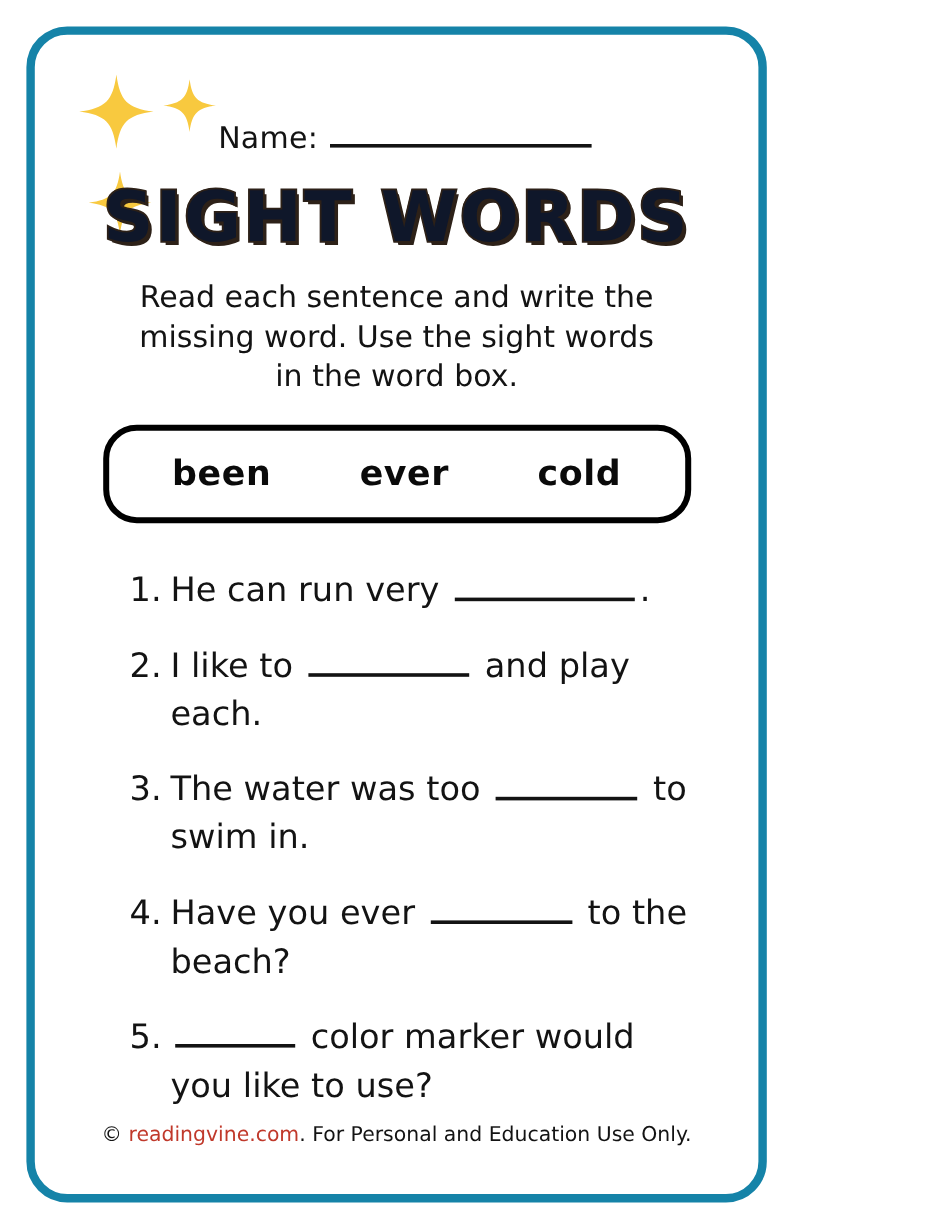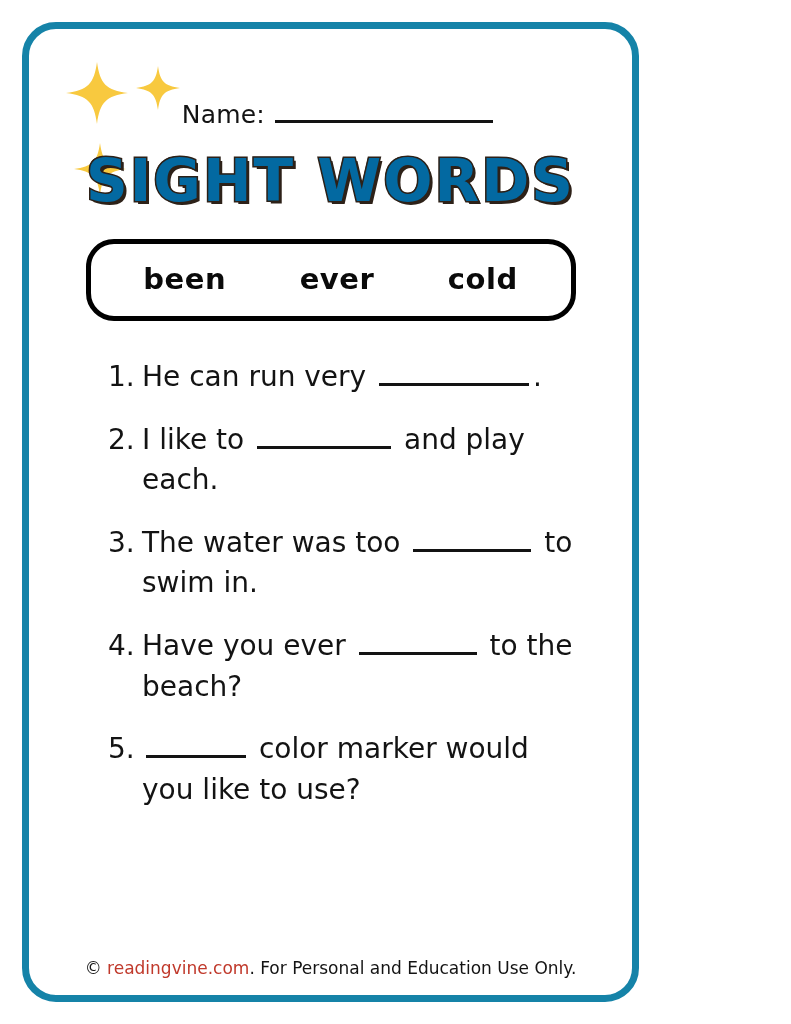--- a/index.html
+++ b/index.html
@@ -66,21 +66,21 @@
   .spark svg { display: block; }
 
   
   .title {
     text-align: center;
     margin-top: 18px;
     font-family: "DejaVu Sans", sans-serif;
     font-weight: bold;
     font-size: 58px;
     letter-spacing: 2px;
-    color: #0369a1;
+    color: #0f172a;
     -webkit-text-stroke: 3px #2d2118;
     text-shadow:
        3px 3px 0 #2d2118,
       -1px -1px 0 #2d2118;
     paint-order: stroke fill;
   }
 
   
   .instructions {
     text-align: center;
@@ -152,21 +152,21 @@
   .b-lg { width: 150px; }
   .b-md { width: 134px; }
   .b-sm { width: 118px; }
   .b-xs { width: 100px; }
 
   
   .footer {
     position: absolute;
     left: 0;
     right: 0;
-    bottom: 24px;
+    bottom: 46px;
     text-align: center;
     font-size: 17px;
     color: #131313;
     font-family: "DejaVu Sans", sans-serif;
   }
   .footer .brand {
     color: #c0392b;
   }
 </style>
 </head>
@@ -193,20 +193,21 @@
 
   <div class="content">
 
     <div class="name-row">
       <span class="name-label">Name:</span>
       <span class="name-blank"></span>
     </div>
 
     <div class="title">SIGHT WORDS</div>
 
+    <div class="instructions">Read each sentence and write the missing word. Use the sight words in the word box.</div>
 
     <div class="word-box">
       <div class="word-row">
         <span class="word">been</span>
         <span class="word">ever</span>
         <span class="word">cold</span>
       </div>
     </div>
 
     <div class="questions">

